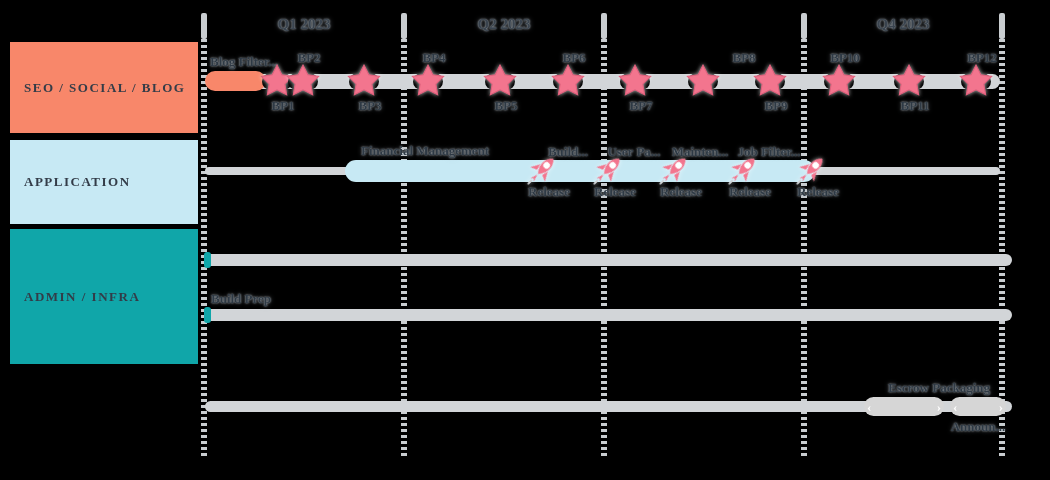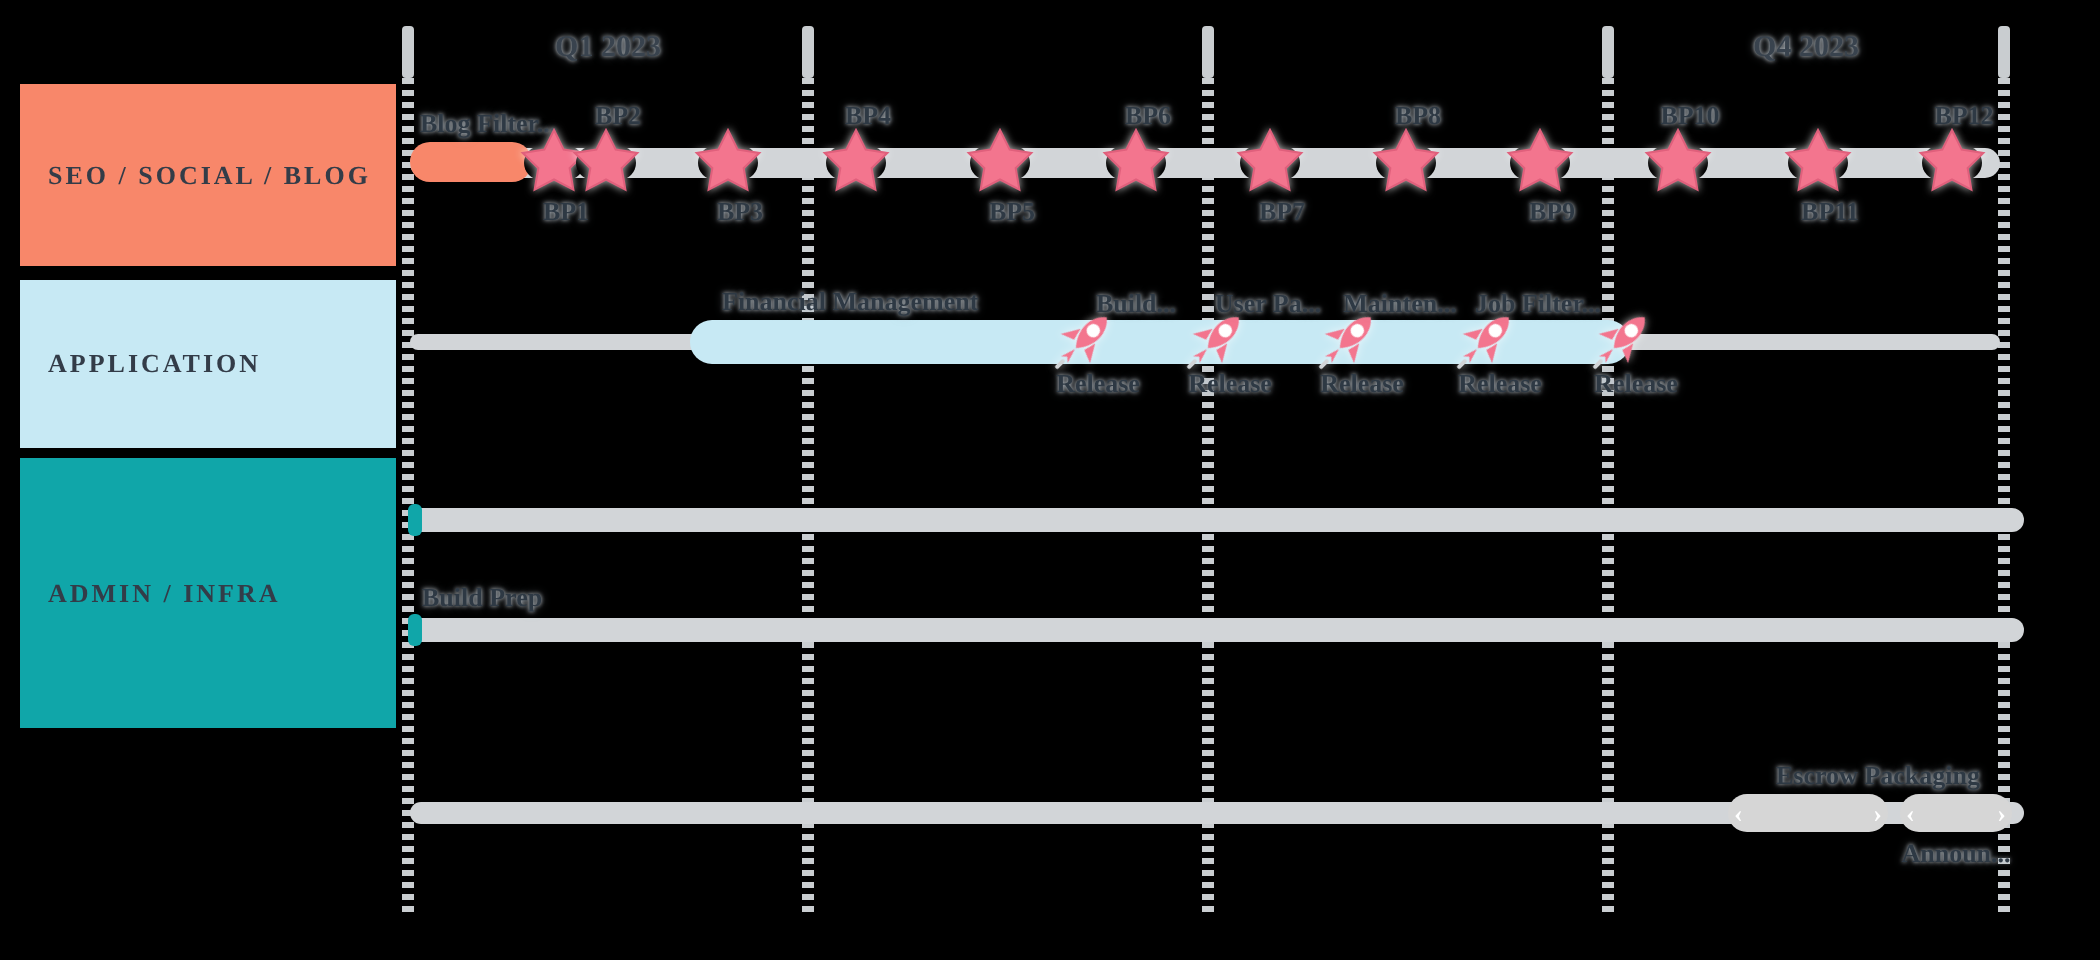--- a/index.html
+++ b/index.html
@@ -32,20 +32,21 @@
     <div class="gdash" style="left: 201px; top: 39px; width: 6px; height: 417px;"></div>
     <div class="gcap" style="left: 401px; top: 13px; width: 6px; height: 26px;"></div>
     <div class="gdash" style="left: 401px; top: 39px; width: 6px; height: 417px;"></div>
     <div class="gcap" style="left: 601px; top: 13px; width: 6px; height: 26px;"></div>
     <div class="gdash" style="left: 601px; top: 39px; width: 6px; height: 417px;"></div>
     <div class="gcap" style="left: 801px; top: 13px; width: 6px; height: 26px;"></div>
     <div class="gdash" style="left: 801px; top: 39px; width: 6px; height: 417px;"></div>
     <div class="gcap" style="left: 999px; top: 13px; width: 6px; height: 26px;"></div>
     <div class="gdash" style="left: 999px; top: 39px; width: 6px; height: 417px;"></div>
     <div class="lbl q center" style="left: 234px; top: 16px; width: 140px;">Q1 2023</div>
+    <div class="lbl q center" style="left: 434px; top: 16px; width: 140px;">Q2 2023</div>
     <div class="lbl q center" style="left: 833px; top: 16px; width: 140px;">Q4 2023</div>
     <div class="band" style="left: 10px; top: 42px; width: 188px; height: 91px; background: rgb(248, 135, 106);">
       <span>SEO / SOCIAL / BLOG</span>
     </div>
     <div class="track" style="left: 205px; top: 74px; width: 795px; height: 15px; border-radius: 7.5px;"></div>
     <div class="pill" style="left: 205px; top: 71px; width: 61px; height: 20px; background: rgb(248, 135, 106); border-radius: 10px;"></div>
     <div class="lbl" style="left: 210px; top: 54px;">Blog Filter...</div>
     <div class="gap" style="left: 262px; top: 73px; width: 30px; height: 17px;"></div>
     <div class="star" style="left: 260px; top: 64px;"><svg width="34" height="34" viewBox="0 0 32 33">
   <path d="M16 1 L20.7 10.5 31.2 12.1 23.6 19.5 25.4 29.9 16 25 6.6 29.9 8.4 19.5 0.8 12.1 11.3 10.5 Z" fill="#F3758E" stroke="#E0607C" stroke-width="1"></path>
@@ -78,21 +79,21 @@
     <div class="lbl center" style="left: 550px; width: 48px; top: 50px;">BP6</div>
     <div class="gap" style="left: 620px; top: 73px; width: 30px; height: 17px;"></div>
     <div class="star" style="left: 618px; top: 64px;"><svg width="34" height="34" viewBox="0 0 32 33">
   <path d="M16 1 L20.7 10.5 31.2 12.1 23.6 19.5 25.4 29.9 16 25 6.6 29.9 8.4 19.5 0.8 12.1 11.3 10.5 Z" fill="#F3758E" stroke="#E0607C" stroke-width="1"></path>
       </svg></div>
     <div class="lbl center" style="left: 617px; width: 48px; top: 98px;">BP7</div>
     <div class="gap" style="left: 688px; top: 73px; width: 30px; height: 17px;"></div>
     <div class="star" style="left: 686px; top: 64px;"><svg width="34" height="34" viewBox="0 0 32 33">
   <path d="M16 1 L20.7 10.5 31.2 12.1 23.6 19.5 25.4 29.9 16 25 6.6 29.9 8.4 19.5 0.8 12.1 11.3 10.5 Z" fill="#F3758E" stroke="#E0607C" stroke-width="1"></path>
       </svg></div>
-    <div class="lbl center" style="left: 685px; width: 48px; top: 50px; text-align: center;">BP8</div>
+    <div class="lbl center" style="left: 720px; width: 48px; top: 50px; text-align: center;">BP8</div>
     <div class="gap" style="left: 755px; top: 73px; width: 30px; height: 17px;"></div>
     <div class="star" style="left: 753px; top: 64px;"><svg width="34" height="34" viewBox="0 0 32 33">
   <path d="M16 1 L20.7 10.5 31.2 12.1 23.6 19.5 25.4 29.9 16 25 6.6 29.9 8.4 19.5 0.8 12.1 11.3 10.5 Z" fill="#F3758E" stroke="#E0607C" stroke-width="1"></path>
       </svg></div>
     <div class="lbl center" style="left: 752px; width: 48px; top: 98px;">BP9</div>
     <div class="gap" style="left: 824px; top: 73px; width: 30px; height: 17px;"></div>
     <div class="star" style="left: 822px; top: 64px;"><svg width="34" height="34" viewBox="0 0 32 33">
   <path d="M16 1 L20.7 10.5 31.2 12.1 23.6 19.5 25.4 29.9 16 25 6.6 29.9 8.4 19.5 0.8 12.1 11.3 10.5 Z" fill="#F3758E" stroke="#E0607C" stroke-width="1"></path>
       </svg></div>
     <div class="lbl center" style="left: 821px; width: 48px; top: 50px;">BP10</div>

